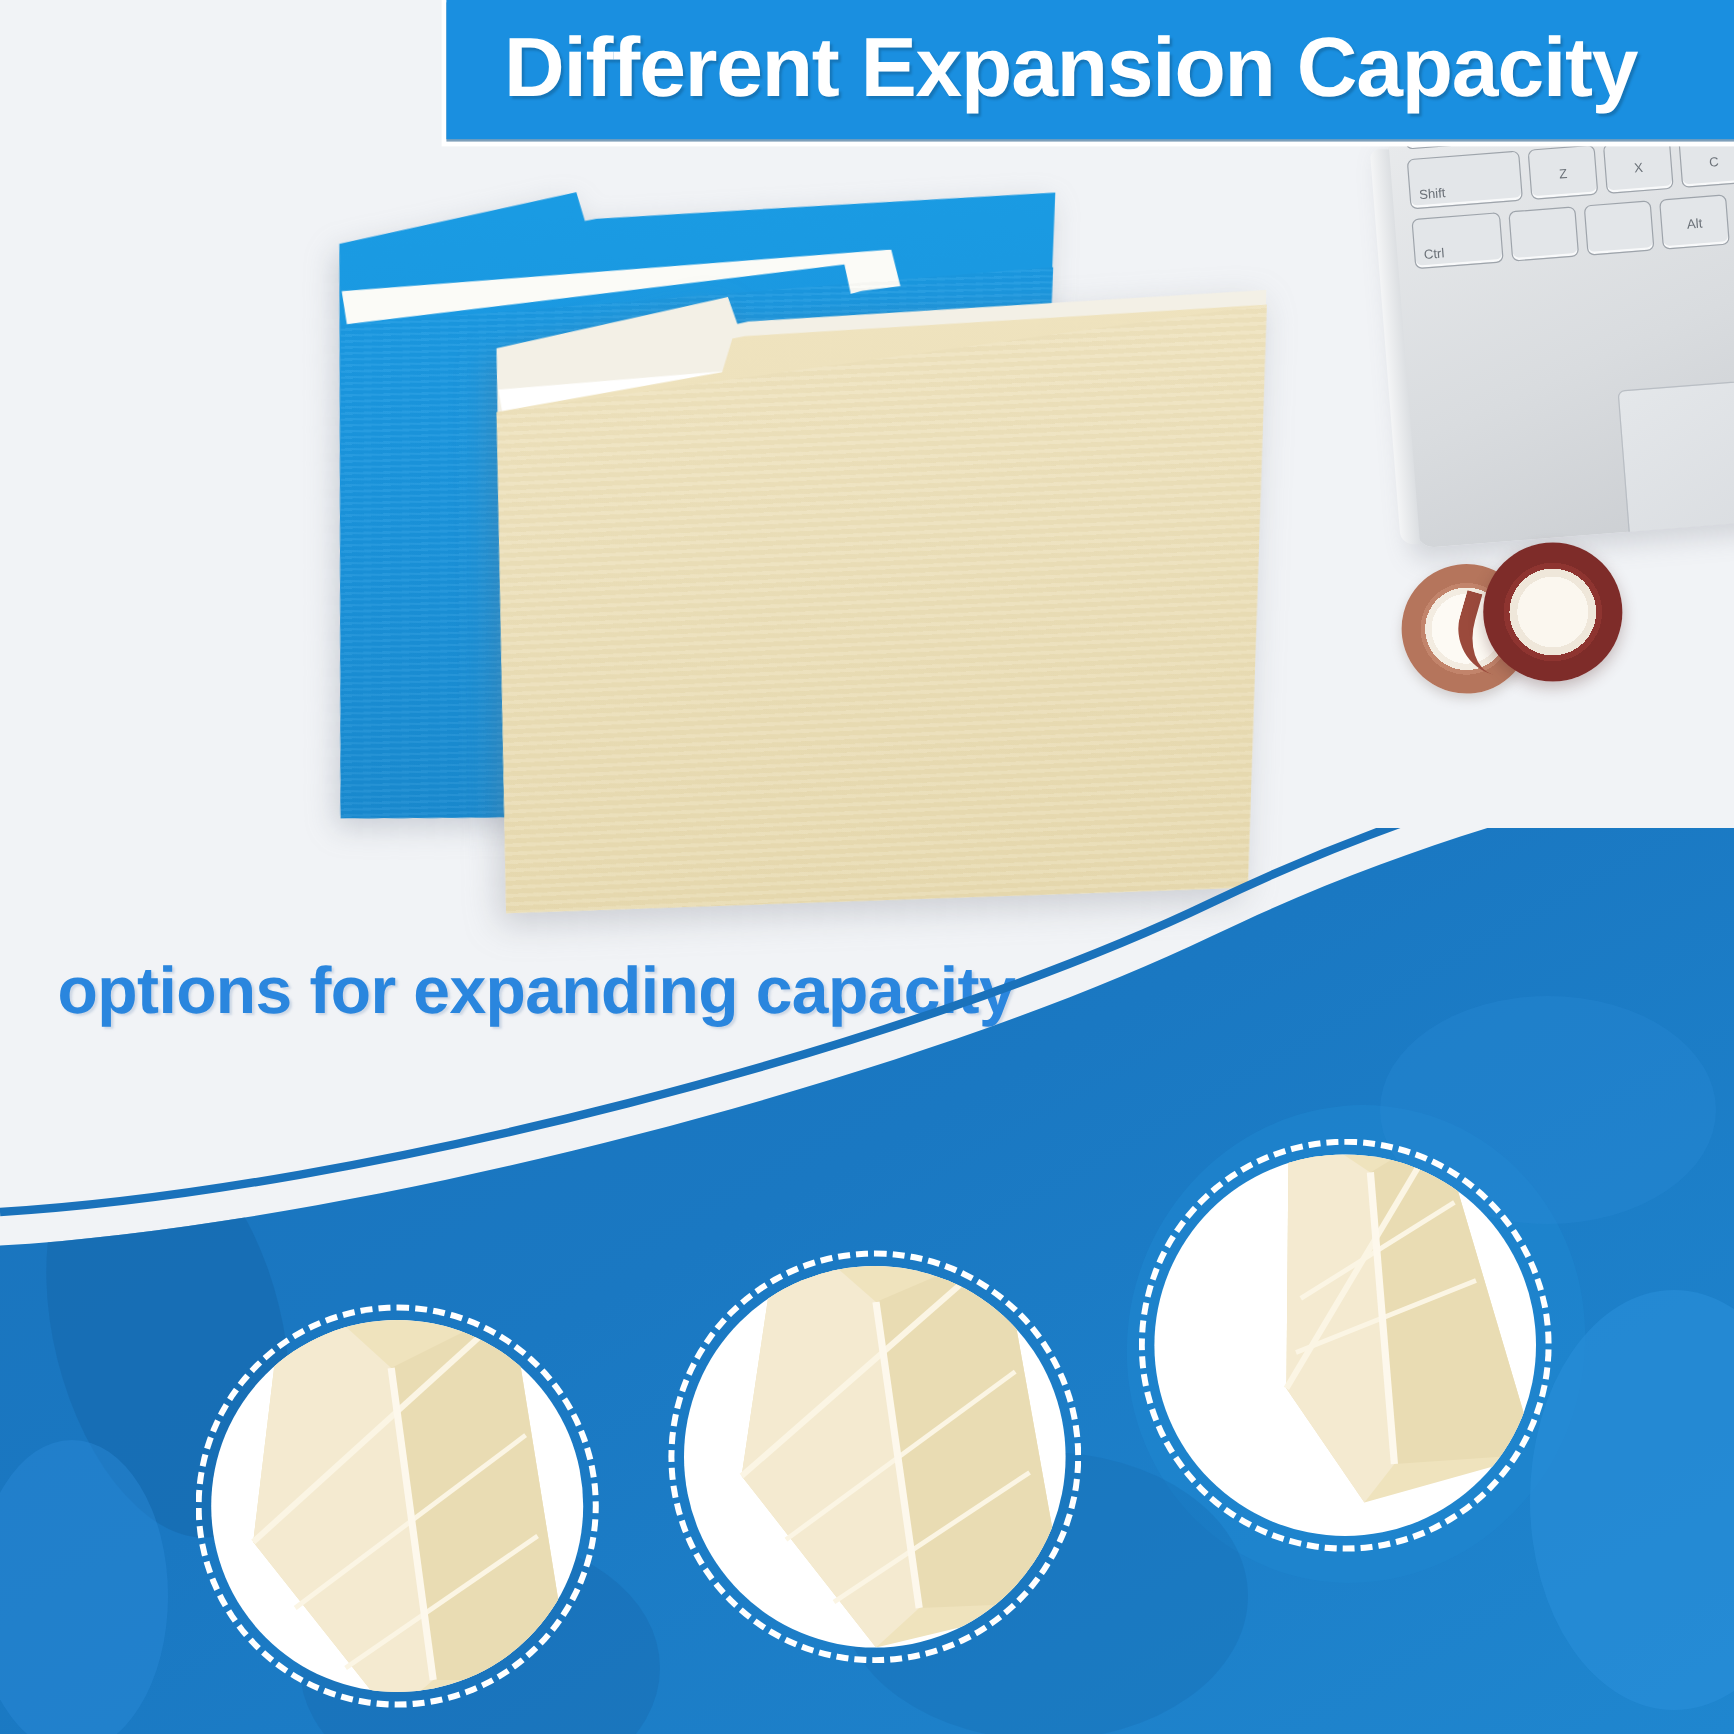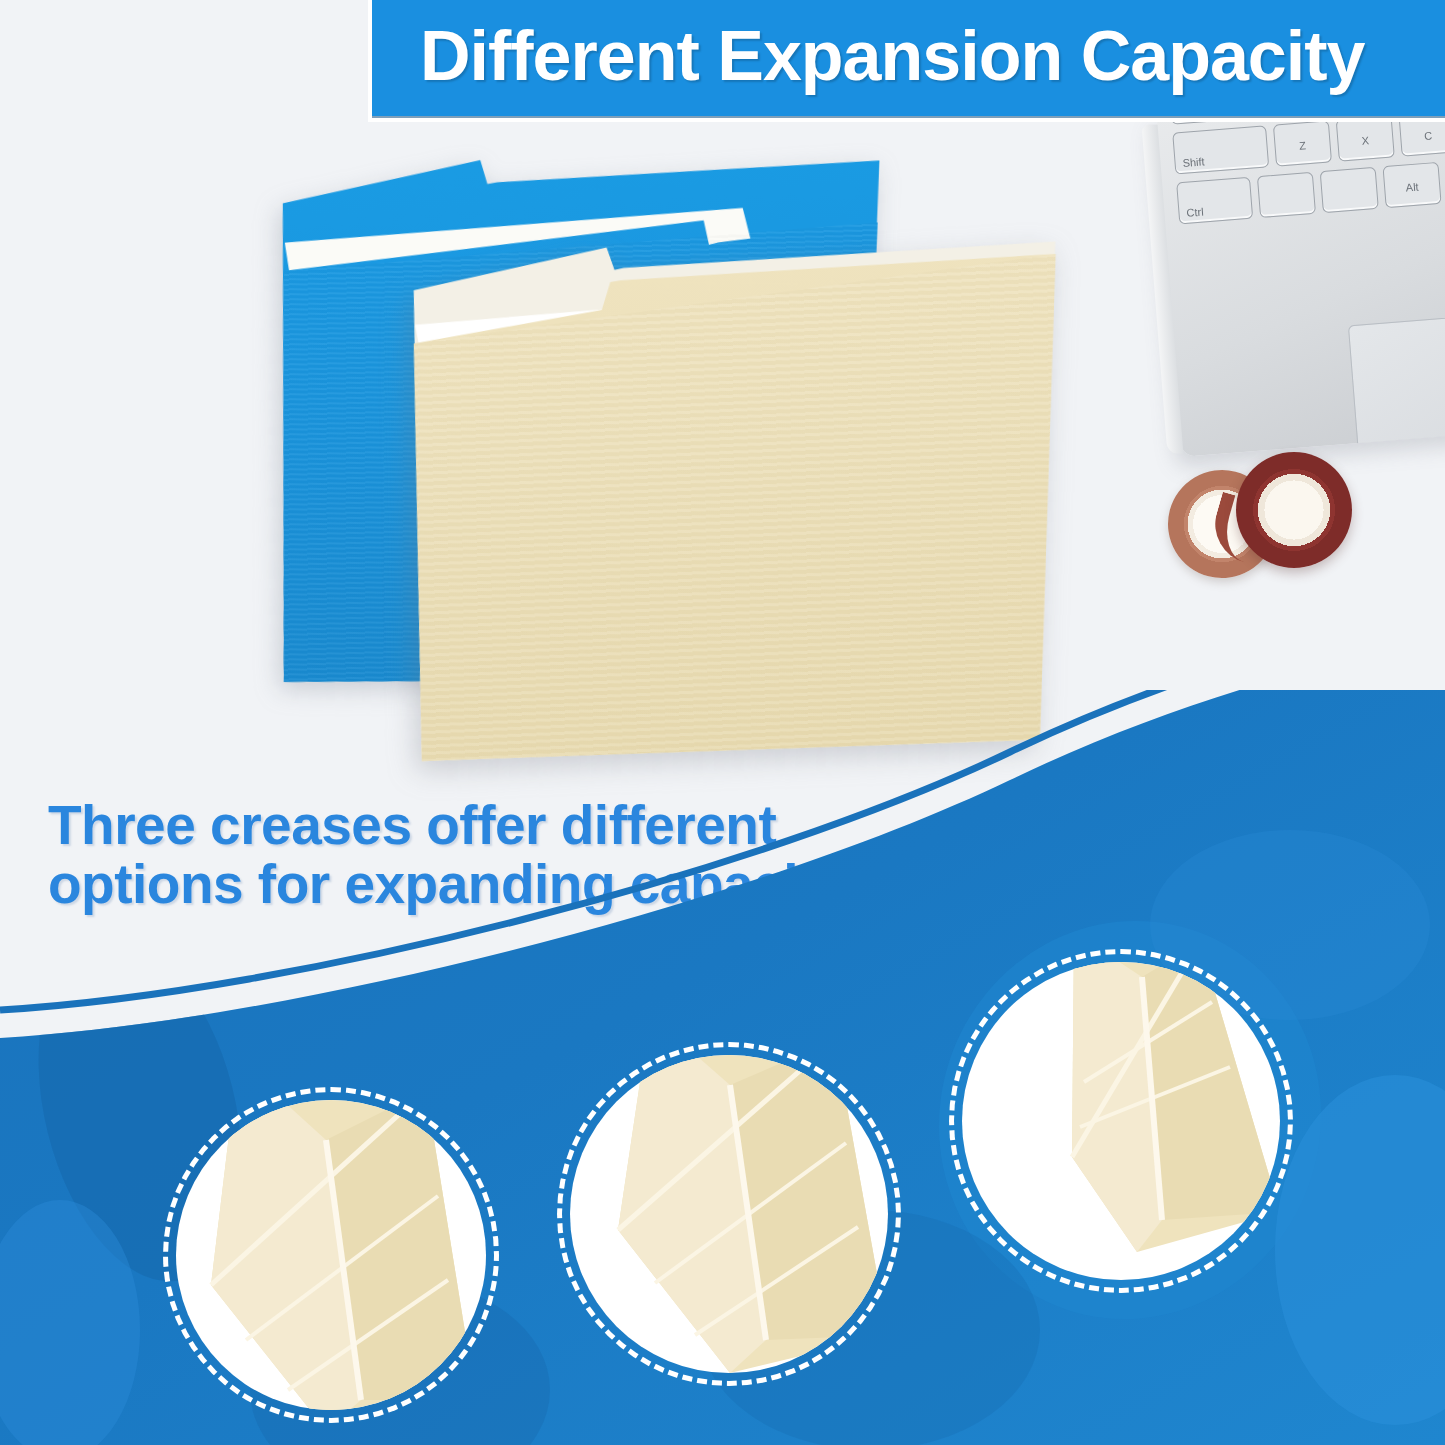--- a/index.html
+++ b/index.html
@@ -265,21 +265,20 @@
   </div>
 
   <div class="folder-manila">
     <div class="back"></div>
     <div class="paper"></div>
     <div class="front"></div>
     <div class="tex"></div>
   </div>
 
   <div class="headline">
-    <span class="l1">Three creases offer different</span>
     <span class="l2">options for expanding capacity</span>
   </div>
 
   <svg class="wave-main" viewBox="0 0 1445 755" preserveAspectRatio="none">
     <defs>
       <linearGradient id="wg" x1="0" y1="0" x2="1" y2="1">
         <stop offset="0%" stop-color="#1a72bb"></stop>
         <stop offset="45%" stop-color="#1a78c2"></stop>
         <stop offset="100%" stop-color="#1f86cf"></stop>
       </linearGradient>

